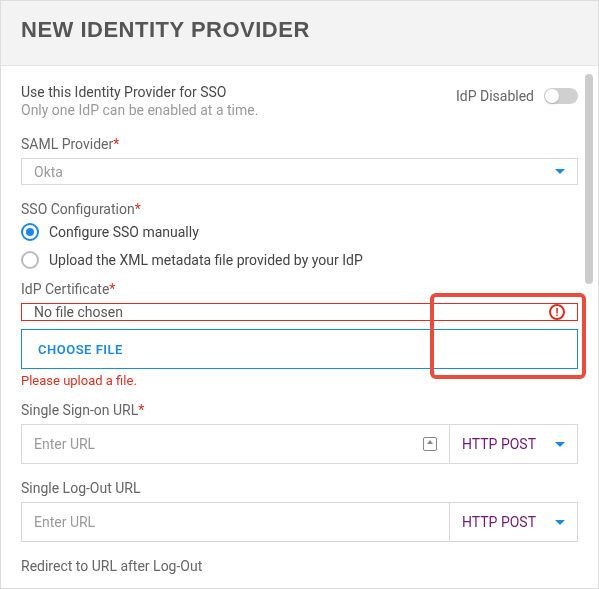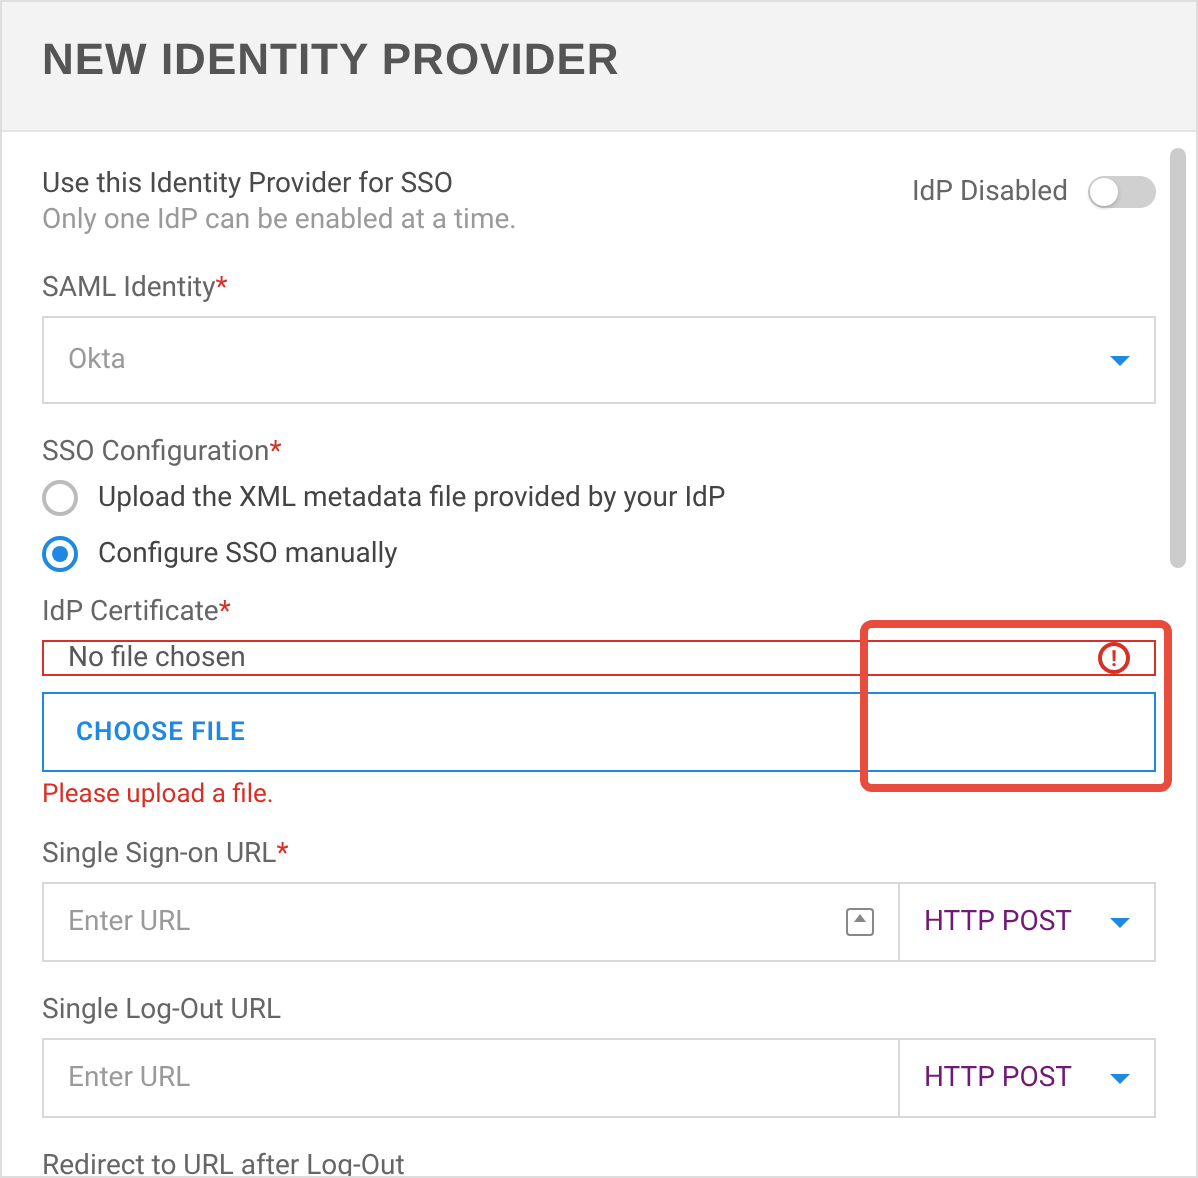--- a/index.html
+++ b/index.html
@@ -58,21 +58,21 @@
     width: 34px; height: 16px; background: #d0d0d0; border-radius: 10px; position: relative;
   }
   .toggle-knob {
     width: 14px; height: 14px; background: #fff; border-radius: 50%;
     position: absolute; top: 1px; left: 1px; box-shadow: 0 1px 2px rgba(0,0,0,0.2);
   }
   .field-label { font-size: 14px; color: #666; margin-bottom: 6px; }
   .req { color: #d93025; }
   .select {
     border: 1px solid #d8d8d8;
-    height: 44px;
+    height: 27px;
     display: flex;
     align-items: center;
     justify-content: space-between;
     padding: 0 12px;
     margin-bottom: 16px;
     background: #fff;
   }
   .select-value { color: #9a9a9a; font-size: 14px; }
   .caret {
     width: 0; height: 0; border-left: 5px solid transparent; border-right: 5px solid transparent;
@@ -155,41 +155,41 @@
       </div>
       <div class="toggle-wrap">
         <span class="toggle-text">IdP Disabled</span>
         <div class="toggle">
           <div class="toggle-knob"></div>
         </div>
       </div>
     </div>
 
     <div class="field-label sep">
-      <span>SAML Identity</span><span class="req">*</span>
+      <span>SAML Provider</span><span class="req">*</span>
     </div>
     <div class="select">
       <span class="select-value">Okta</span>
       <span class="caret caret-icon"></span>
     </div>
 
     <div class="field-label sep">
       <span>SSO Configuration</span><span class="req">*</span>
     </div>
     <div class="radio-group">
-      <div class="radio-row">
-        <div class="radio-outer"></div>
-        <span class="radio-label">Upload the XML metadata file provided by your IdP</span>
-      </div>
       <div class="radio-row">
         <div class="radio-outer selected">
           <div class="radio-inner"></div>
         </div>
         <span class="radio-label">Configure SSO manually</span>
       </div>
+      <div class="radio-row">
+        <div class="radio-outer"></div>
+        <span class="radio-label">Upload the XML metadata file provided by your IdP</span>
+      </div>
     </div>
 
     <div class="field-label sep">
       <span>IdP Certificate</span><span class="req">*</span>
     </div>
     <div class="file-row">
       <div class="file-input">
         <span class="file-text">No file chosen</span>
         <span class="alert-icon">!</span>
       </div>

